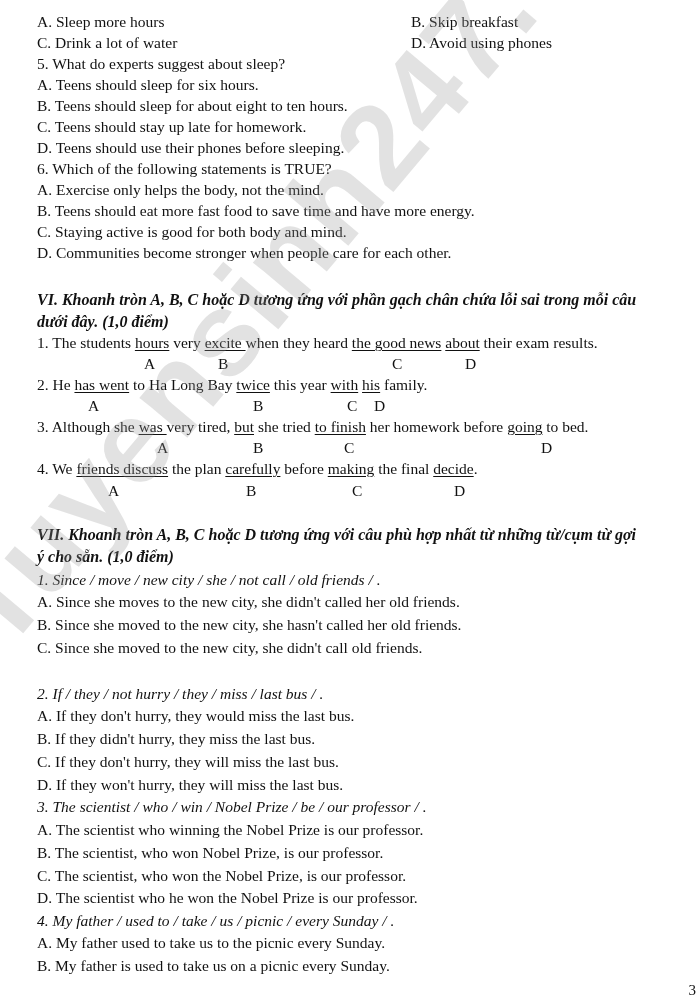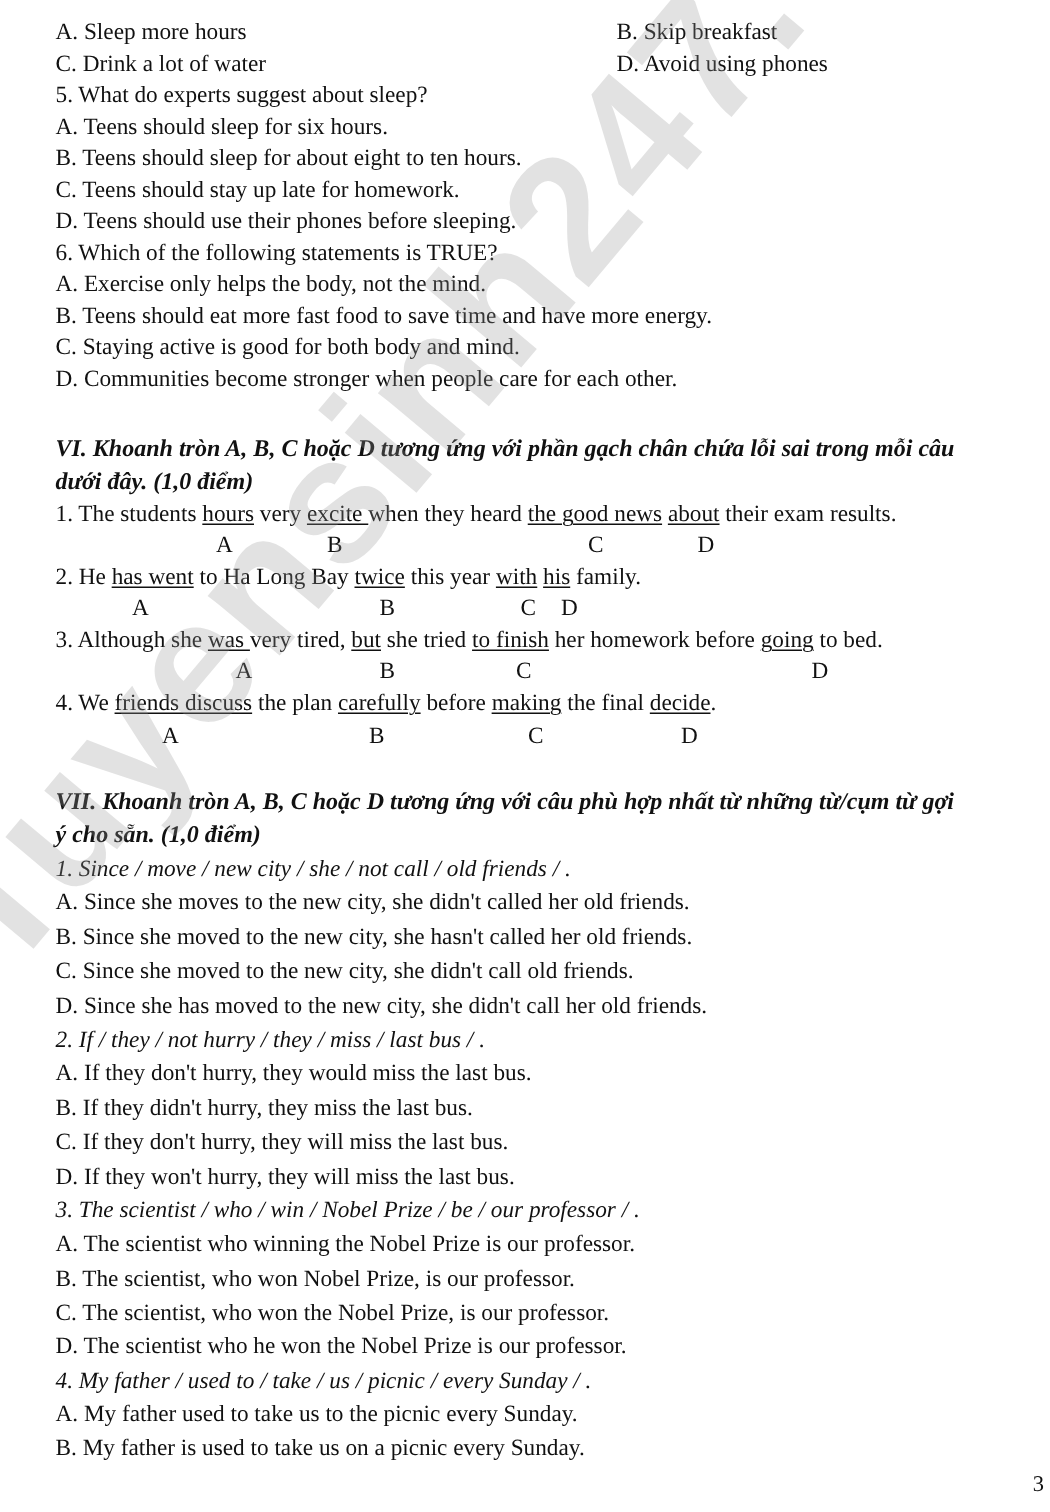--- a/index.html
+++ b/index.html
@@ -89,21 +89,20 @@
     <span style="left:440px">D</span>
   </div>
 
   <div class="line heading" style="top:525px">VII. Khoanh tròn A, B, C hoặc D tương ứng với câu phù hợp nhất từ những từ/cụm từ gợi</div>
   <div class="line heading" style="top:547px">ý cho sẵn. (1,0 điểm)</div>
 
   <div class="line italic" style="top:570px">1. Since / move / new city / she / not call / old friends / .</div>
   <div class="line" style="top:592px">A. Since she moves to the new city, she didn't called her old friends.</div>
   <div class="line" style="top:615px">B. Since she moved to the new city, she hasn't called her old friends.</div>
   <div class="line" style="top:638px">C. Since she moved to the new city, she didn't call old friends.</div>
-  <div class="line" style="top:661px">D. Since she has moved to the new city, she didn't call her old friends.</div>
 
   <div class="line italic" style="top:684px">2. If / they / not hurry / they / miss / last bus / .</div>
   <div class="line" style="top:706px">A. If they don't hurry, they would miss the last bus.</div>
   <div class="line" style="top:729px">B. If they didn't hurry, they miss the last bus.</div>
   <div class="line" style="top:752px">C. If they don't hurry, they will miss the last bus.</div>
   <div class="line" style="top:775px">D. If they won't hurry, they will miss the last bus.</div>
 
   <div class="line italic" style="top:797px">3. The scientist / who / win / Nobel Prize / be / our professor / .</div>
   <div class="line" style="top:843px">B. The scientist, who won Nobel Prize, is our professor.</div>
   <div class="line" style="top:820px">A. The scientist who winning the Nobel Prize is our professor.</div>

